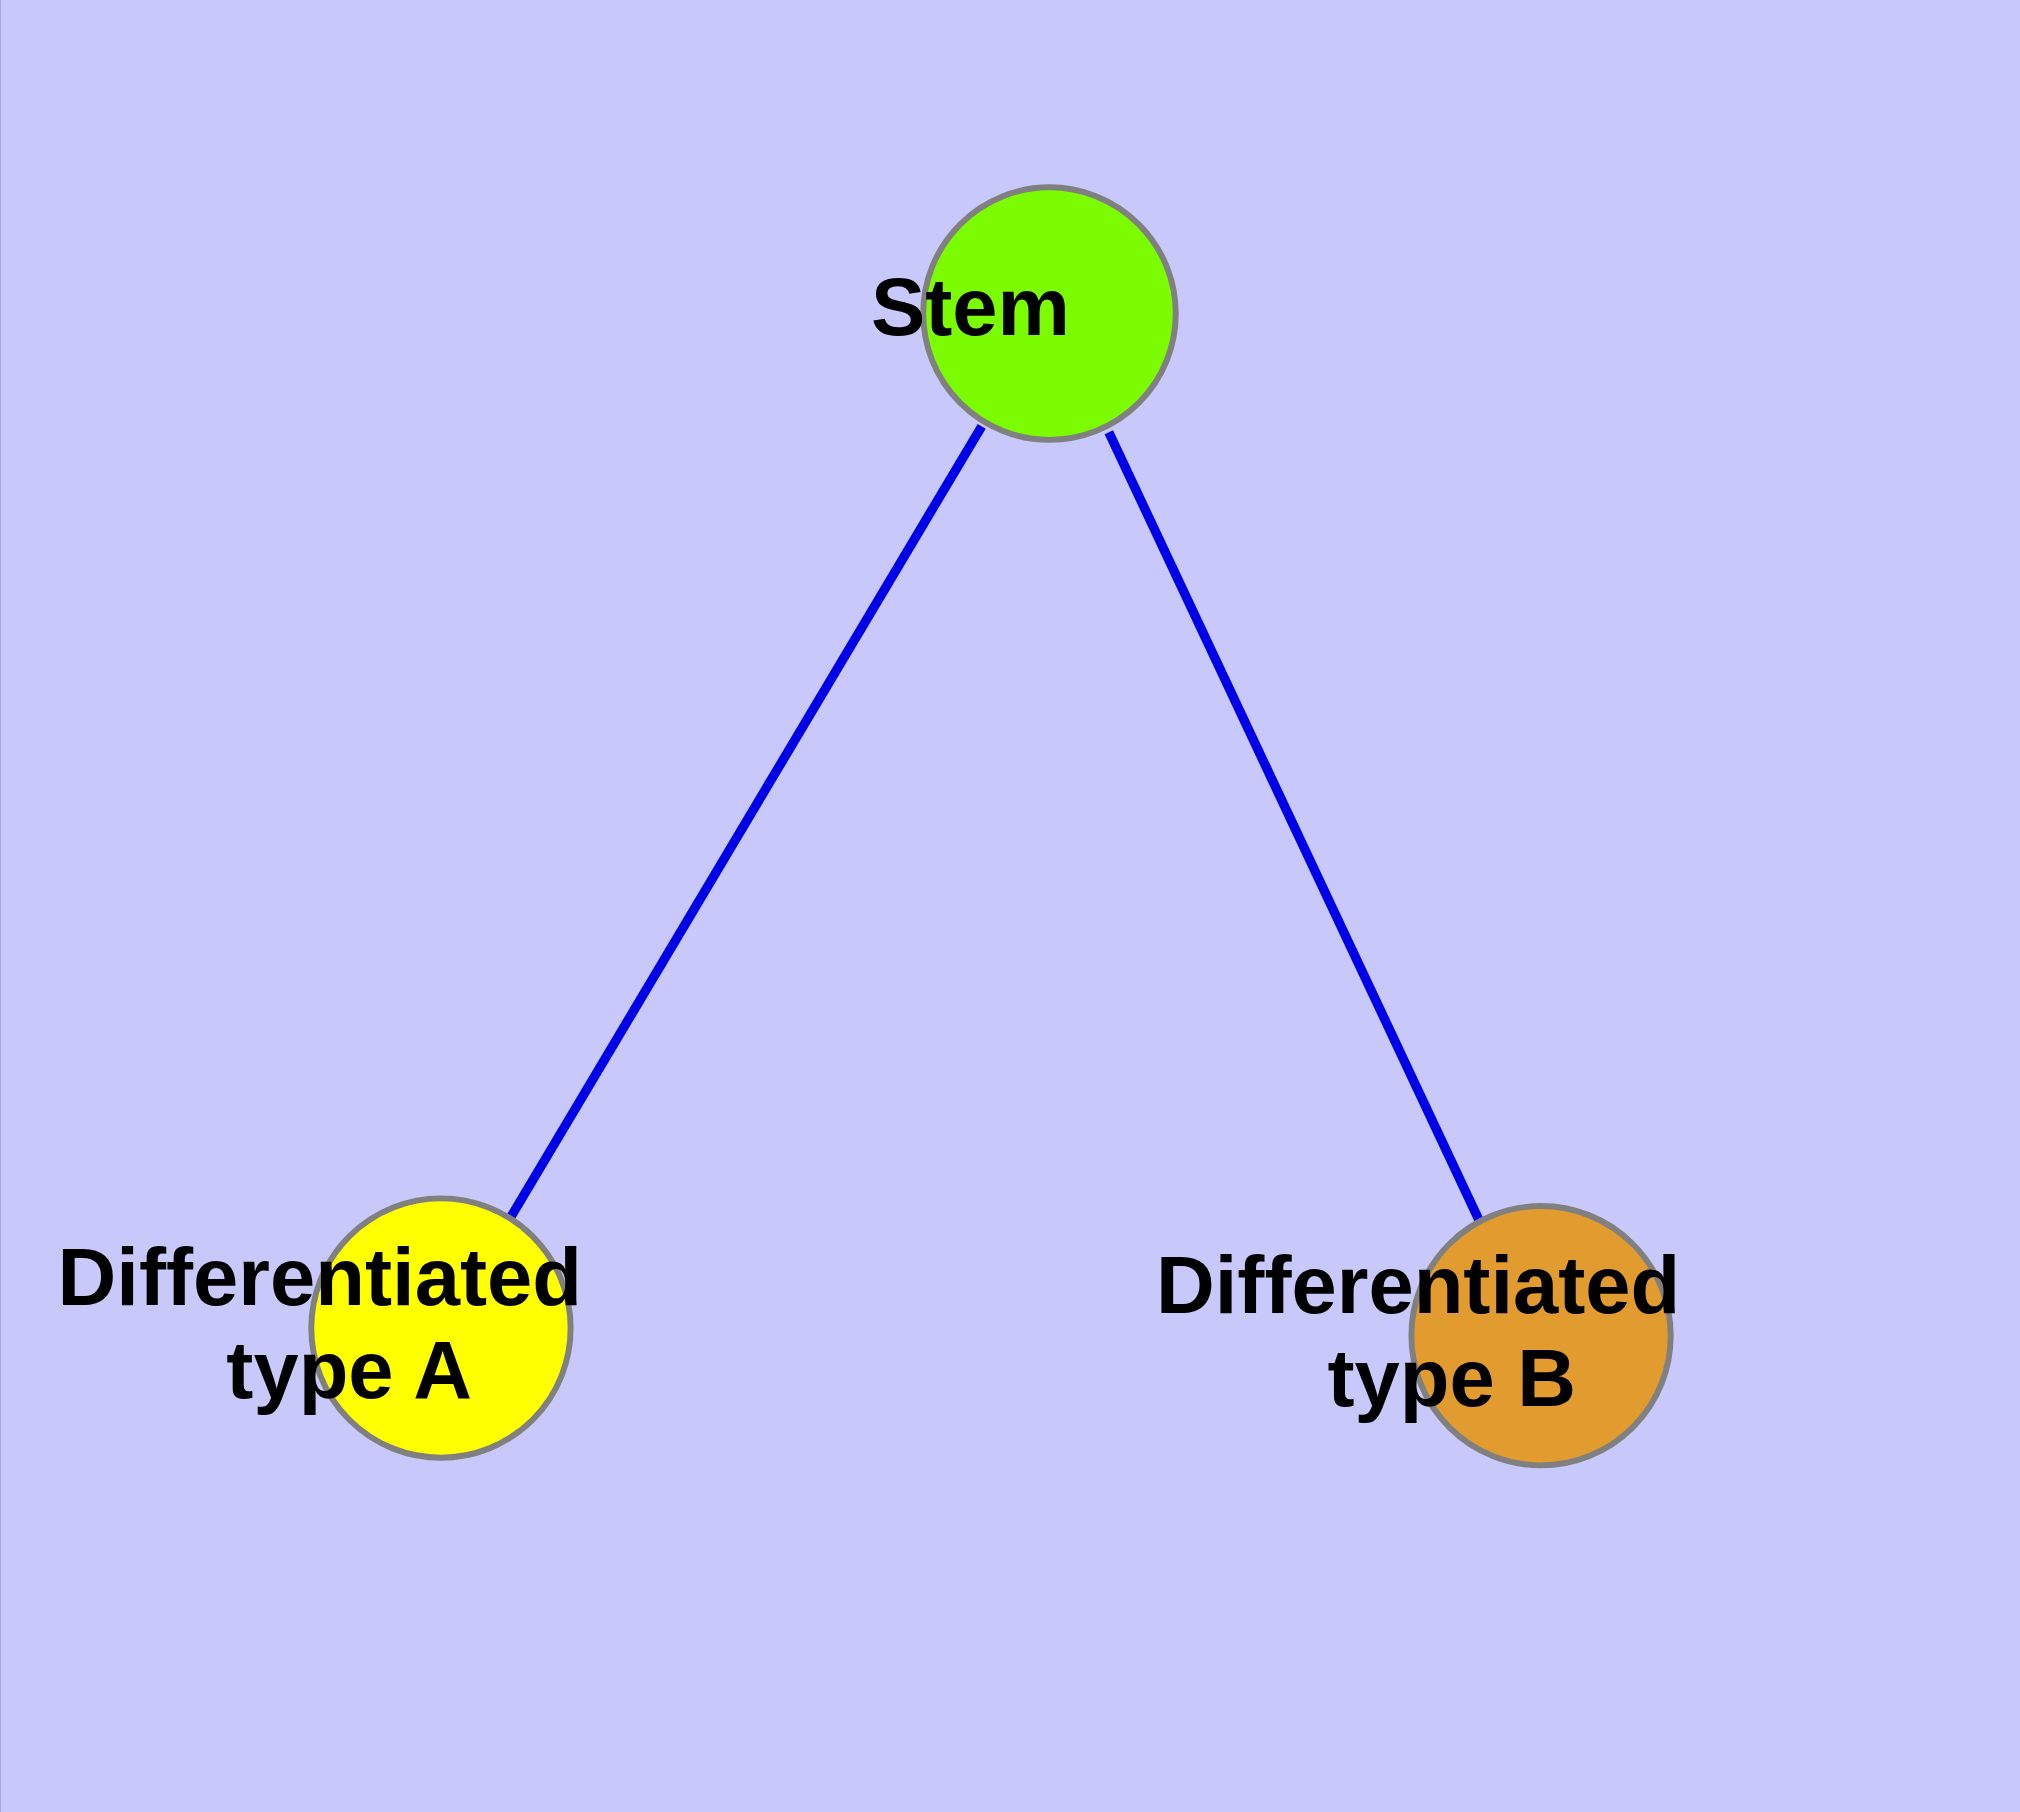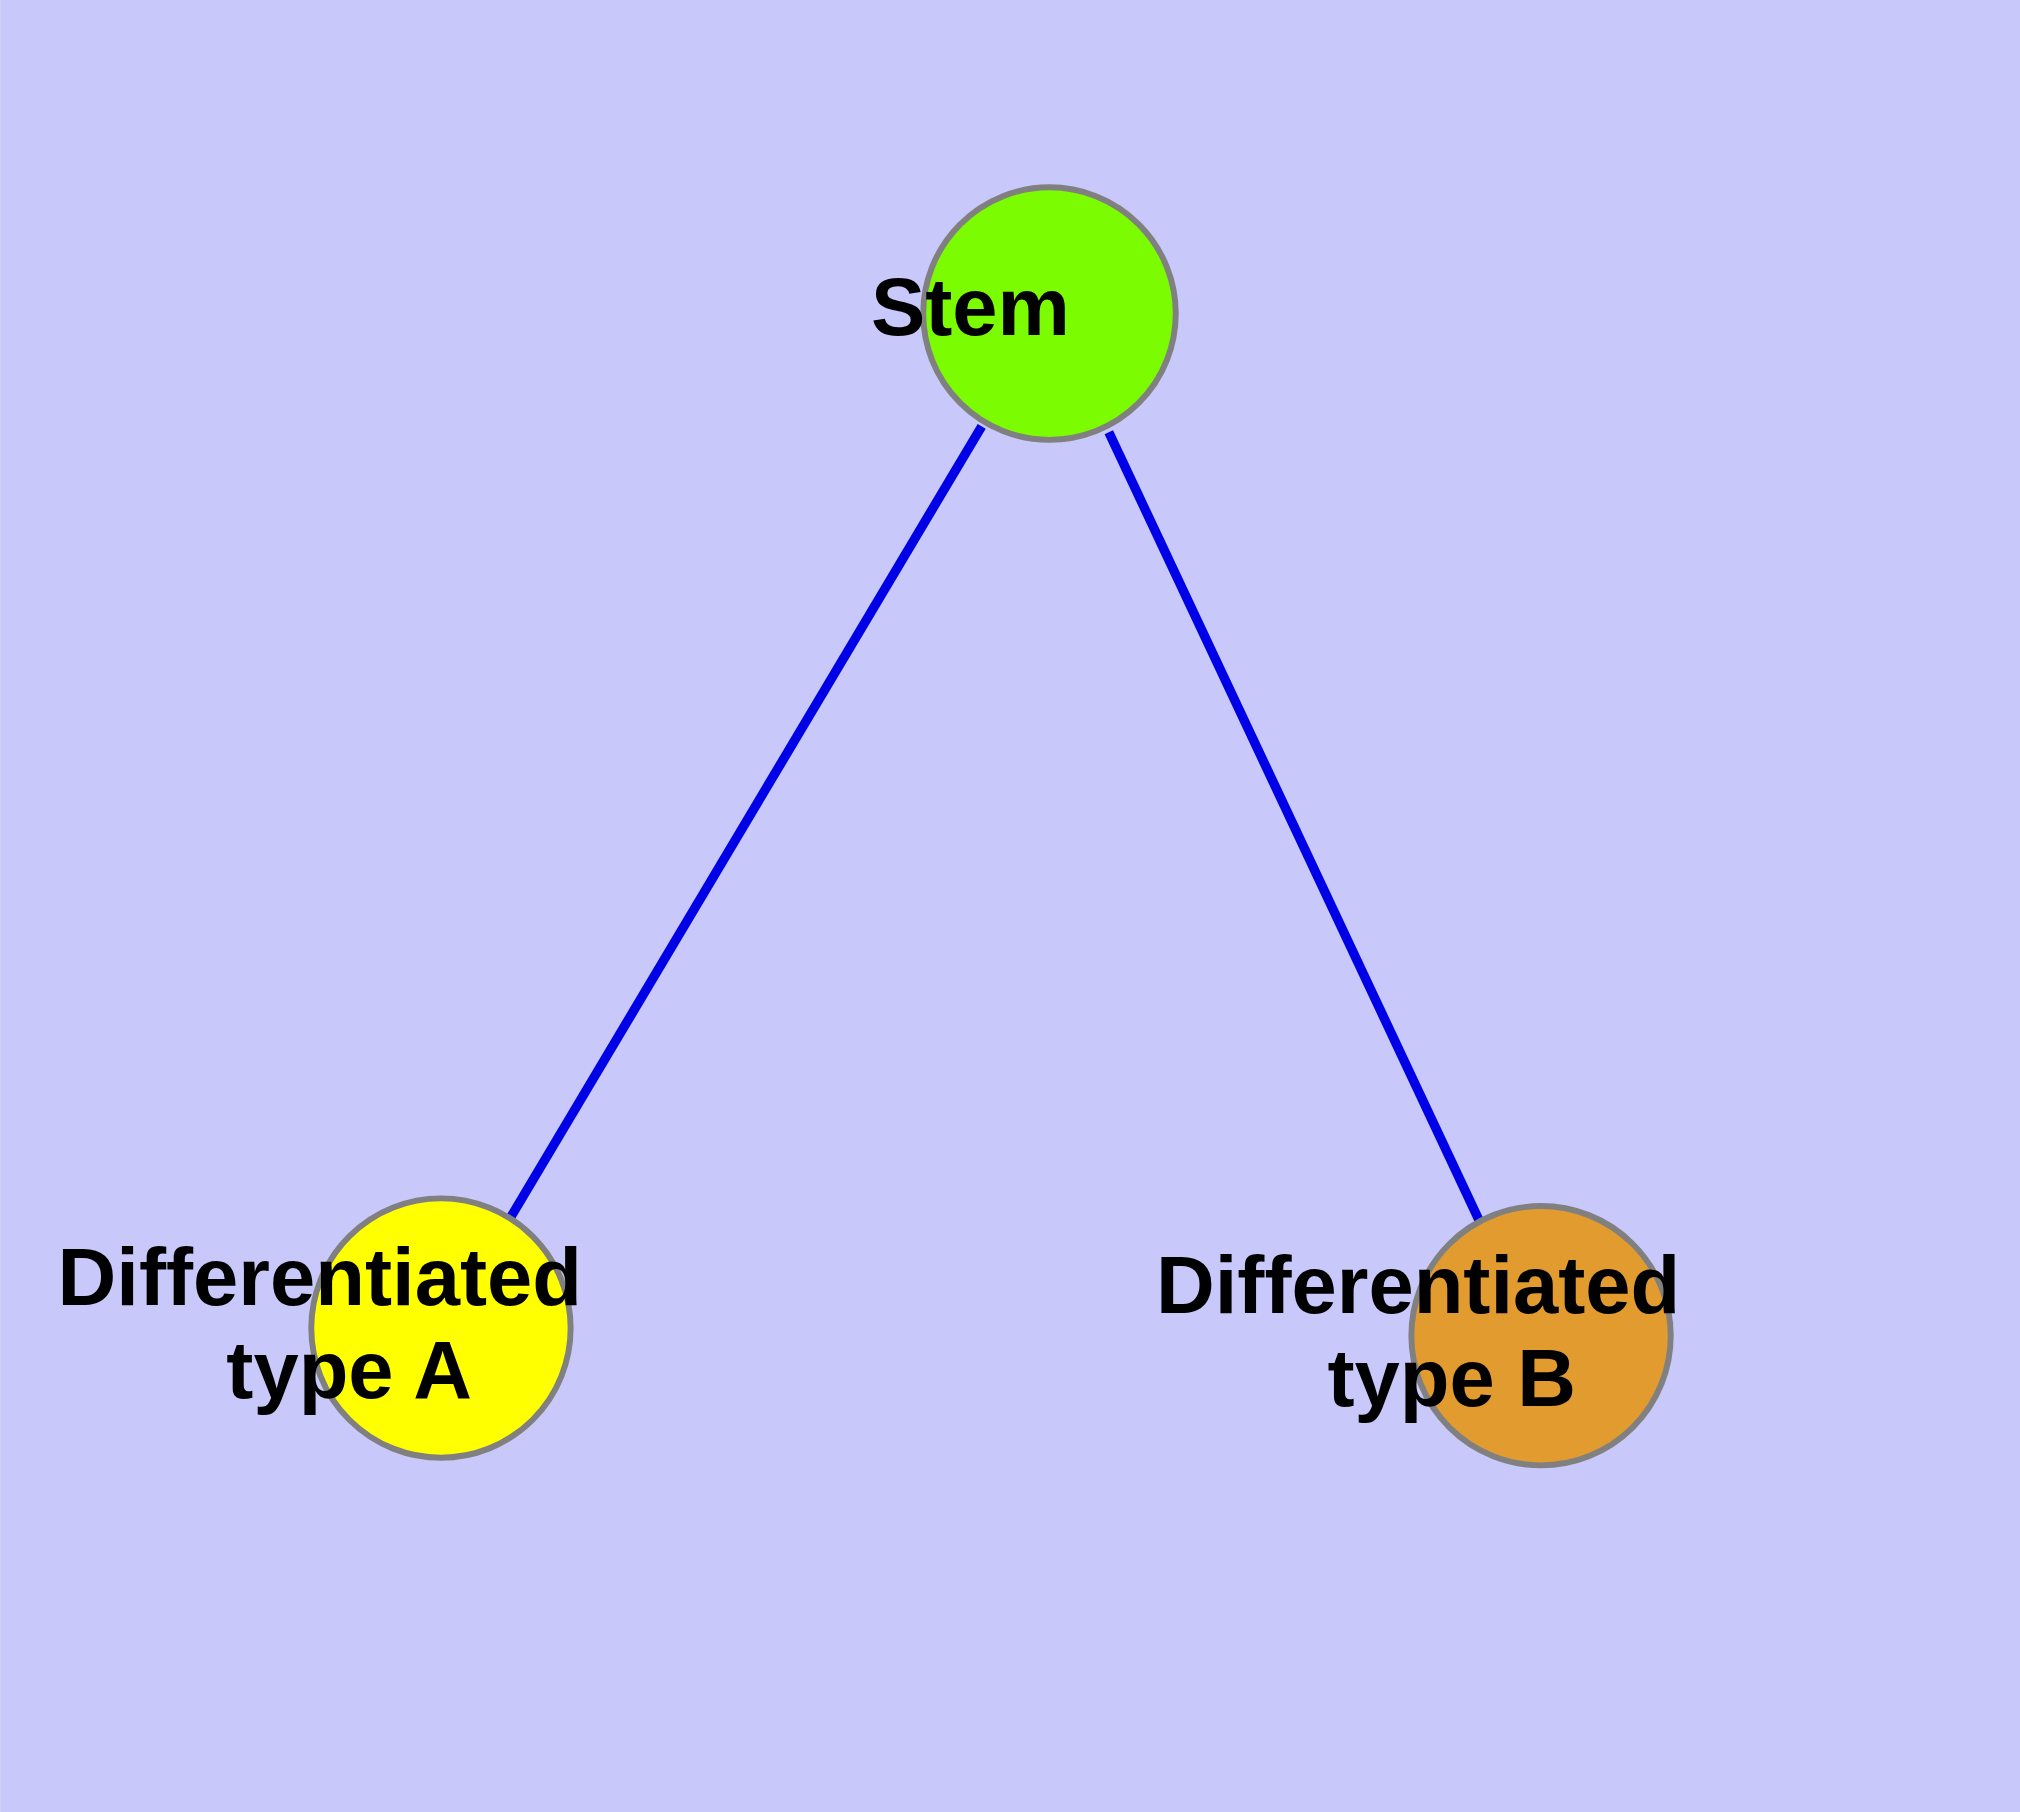--- a/index.html
+++ b/index.html
@@ -5,21 +5,21 @@
 <style>
   html, body {
     margin: 0;
     padding: 0;
     background: #c8c8fa;
   }
   #stage {
     position: relative;
     width: 2021px;
     height: 1812px;
-    background: #e5e5e5;
+    background: #0369a1;
     overflow: hidden;
     font-family: "Liberation Sans", "DejaVu Sans", sans-serif;
   }
   #graph-svg {
     position: absolute;
     left: 0;
     top: 0;
     width: 2021px;
     height: 1812px;
     display: block;

